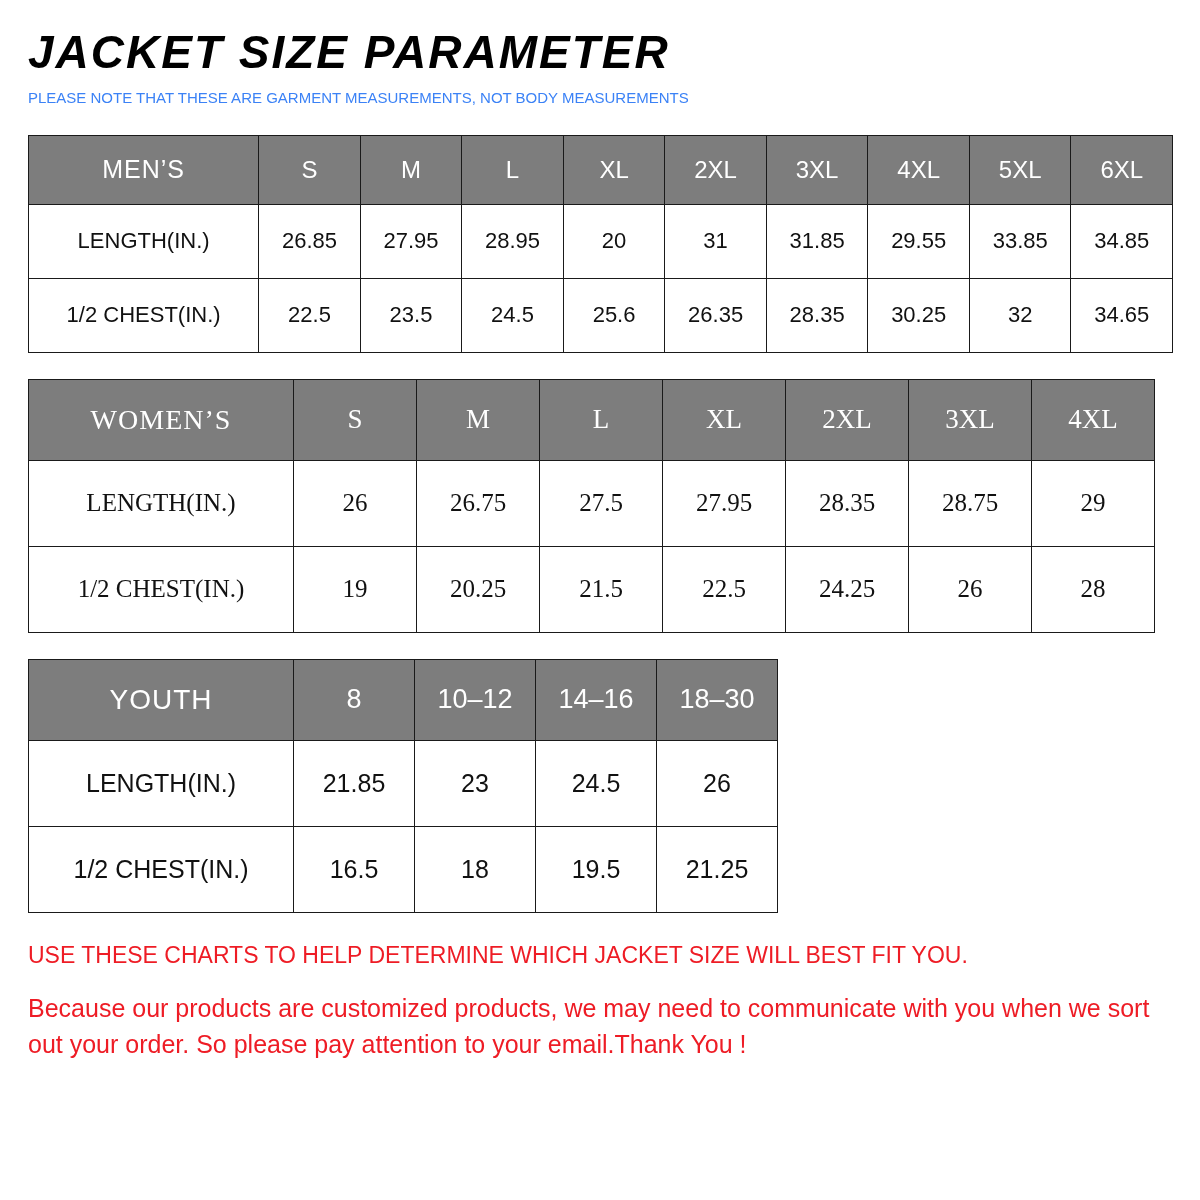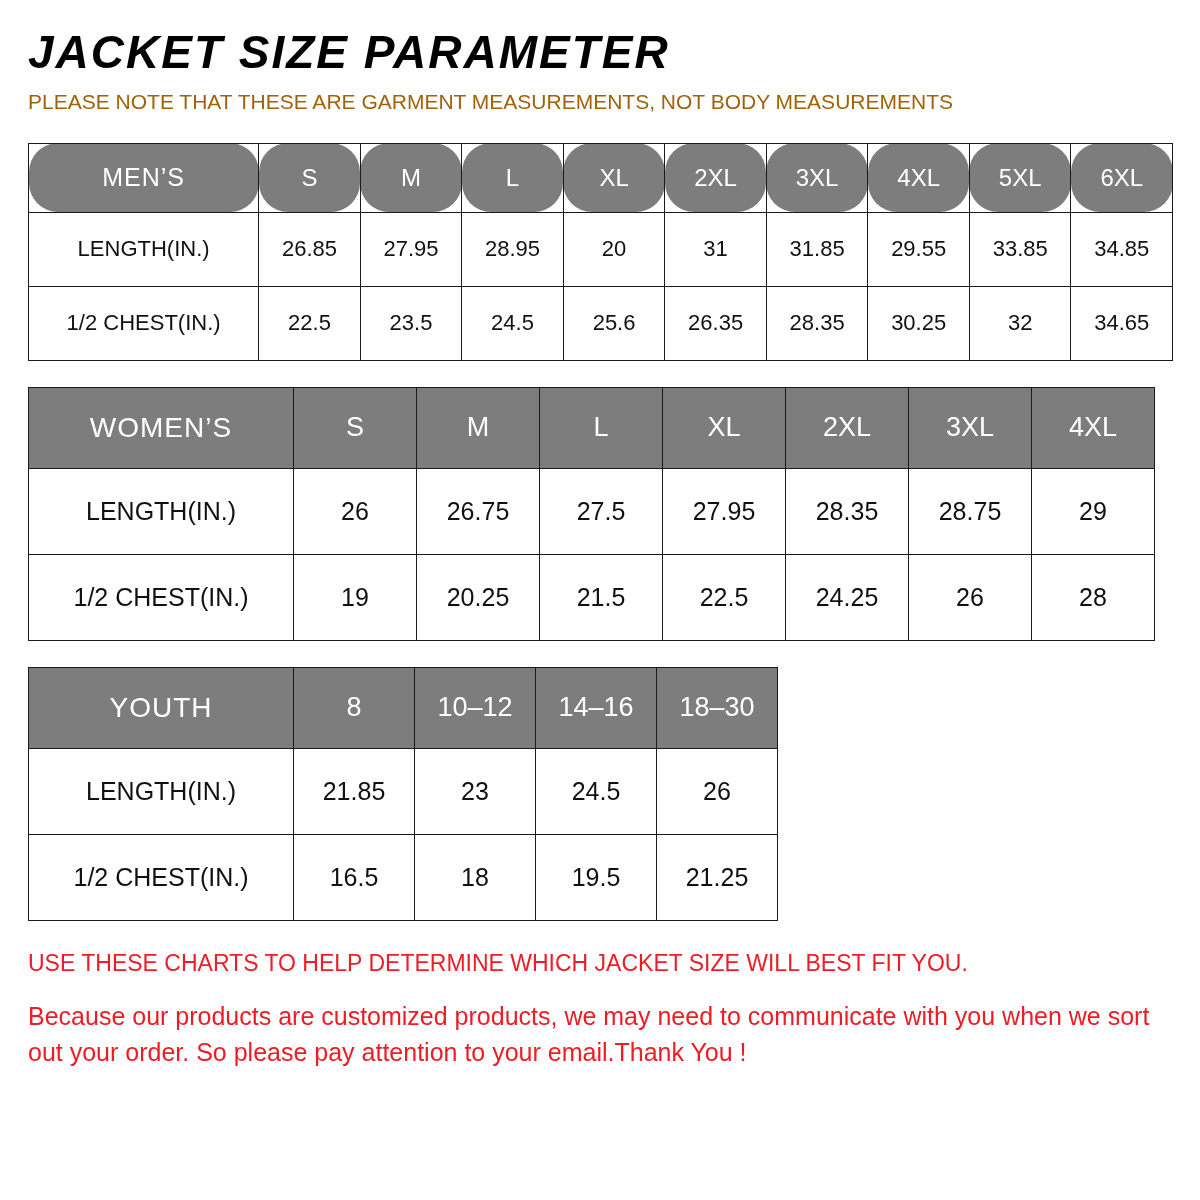--- a/index.html
+++ b/index.html
@@ -23,22 +23,22 @@
   }
   .title {
     font-size: 46px;
     font-weight: bold;
     letter-spacing: 2px;
     margin: 0 0 12px 0;
     line-height: 1.05;
     font-style: italic;
   }
   .note {
-    color: #a16207;
-    font-size: 21px;
+    color: #3b82f6;
+    font-size: 15px;
     line-height: 1.35;
     margin: 0 0 26px 0;
     max-width: 940px;
   }
   table.sizechart {
     border-collapse: collapse;
     table-layout: fixed;
     margin-bottom: 26px;
   }
   table.sizechart td {
@@ -61,27 +61,27 @@
   }
   table.sizechart tr.head td.size {
     font-size: 24px;
   }
   td.rowlabel {
     font-size: 23px;
   }
 
   
   #mens-table { width: 1145px; }
-  #mens-table tr.head td { height: 68px; border-radius: 29px; }
+  #mens-table tr.head td { height: 68px; }
   #mens-table tr.body td { height: 73px; }
   #mens-table col.c0 { width: 229px; }
   #mens-table col.cx { width: 101px; }
 
   
-  #womens-table { width: 1127px; }
+  #womens-table { width: 1127px; font-family: Liberation Serif, serif; }
   #womens-table tr.head td { height: 80px; }
   #womens-table tr.body td { height: 85px; }
   #womens-table col.c0 { width: 265px; }
   #womens-table col.cx { width: 123px; }
   #womens-table tr.head td.label { font-size: 28px; }
   #womens-table tr.head td.size { font-size: 27px; }
   #womens-table td { font-size: 25px; }
 
   
   #youth-table { width: 750px; }

